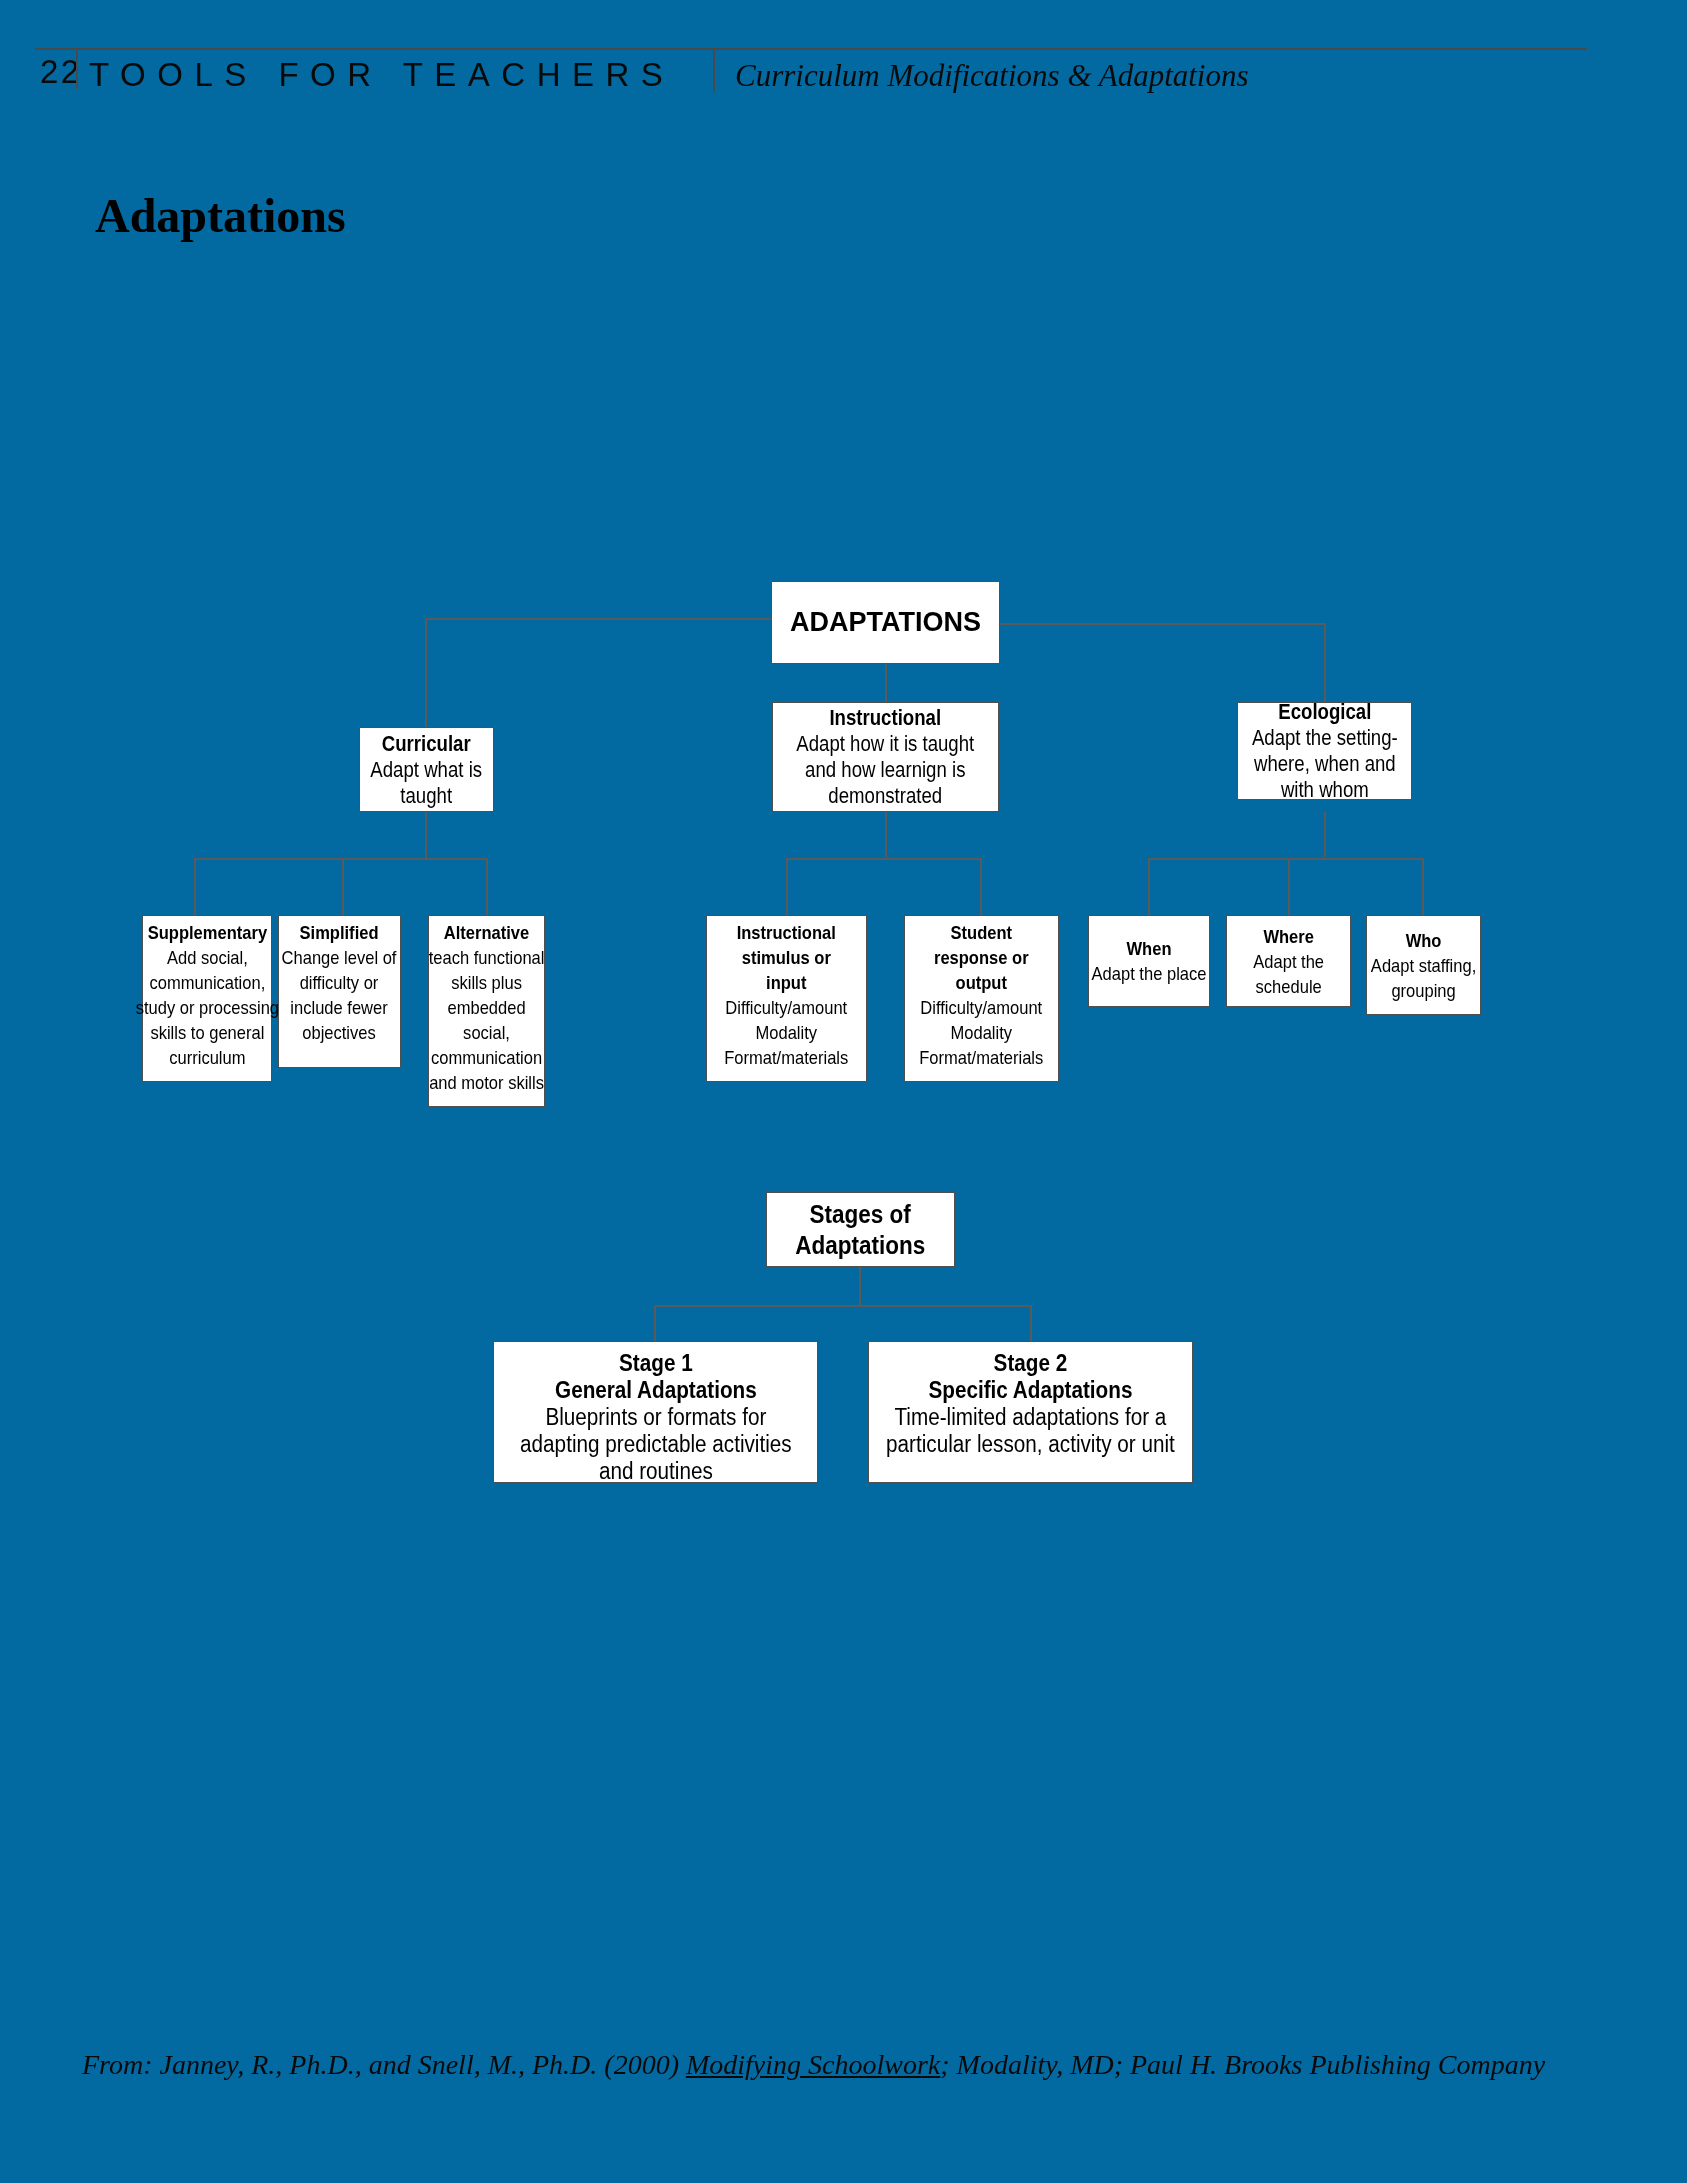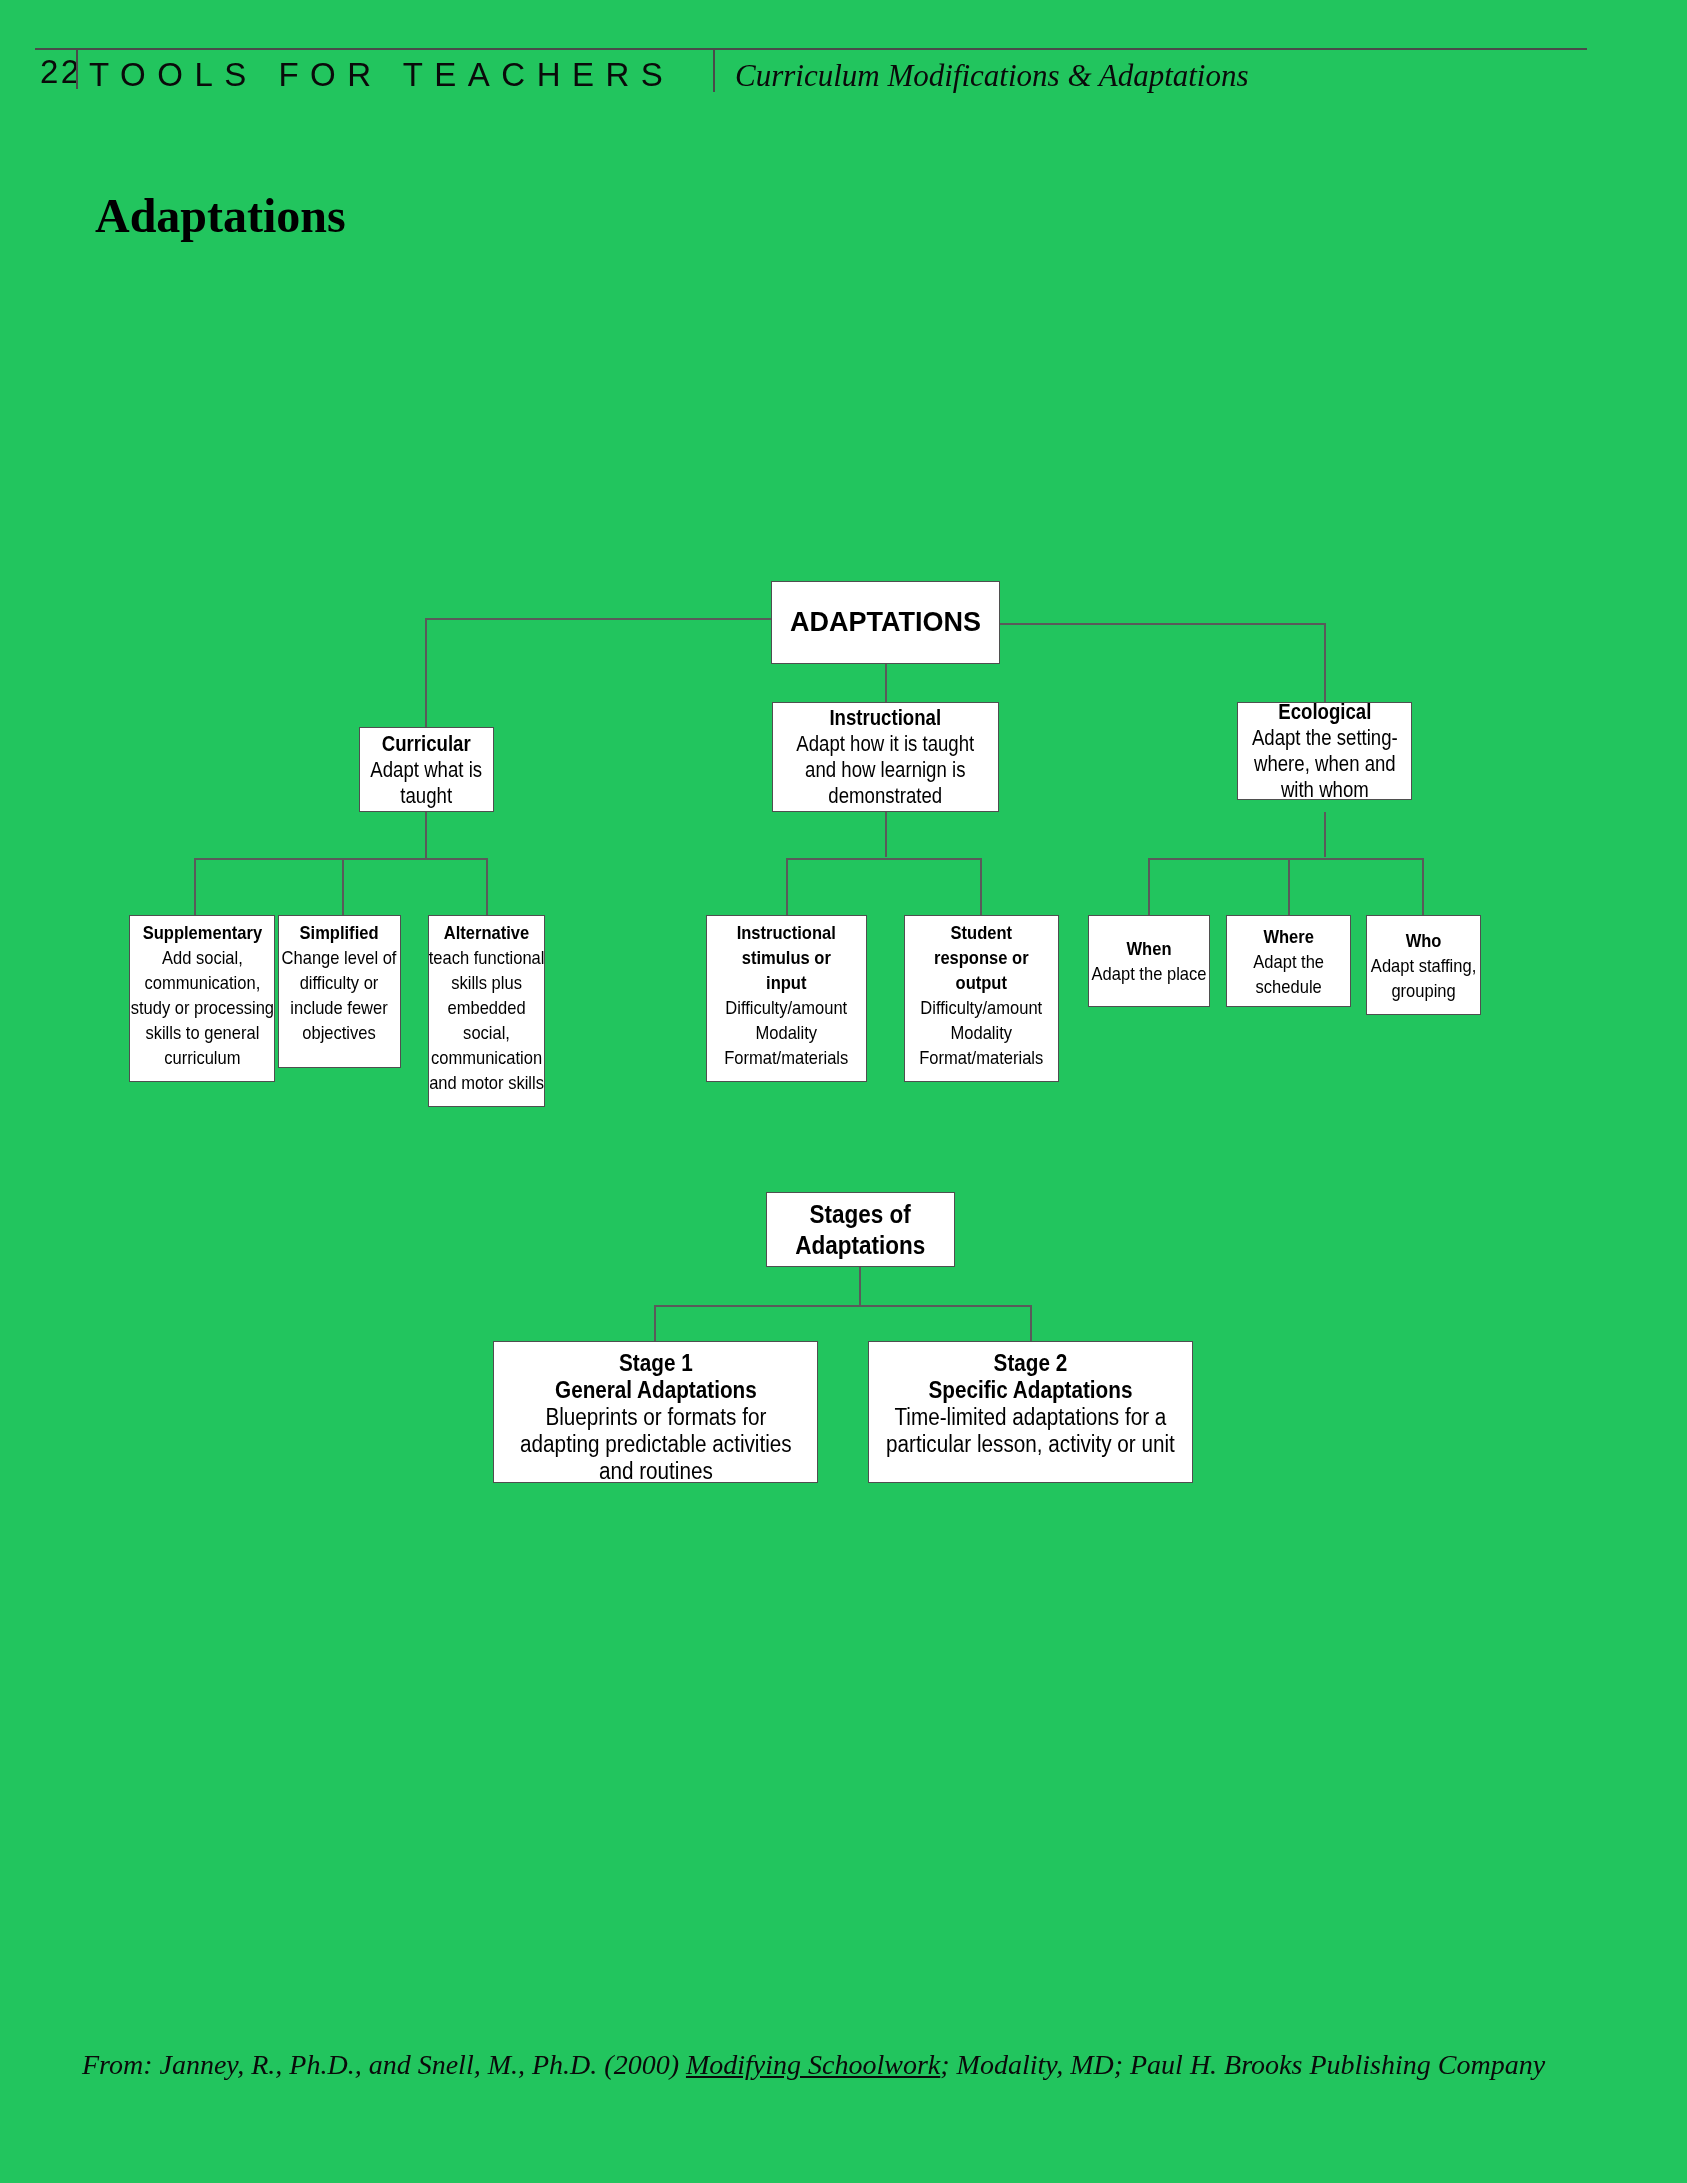--- a/index.html
+++ b/index.html
@@ -1,17 +1,17 @@
 <!DOCTYPE html>
 <html style="font-size:13px"><head>
 <meta charset="utf-8">
 <style>
   html,body { margin:0; padding:0; background:#e8e8e8; }
   .page {
-    position:relative; width:1687px; height:2183px; background:#22c55e;
+    position:relative; width:1687px; height:2183px; background:#0369a1;
     font-family:"Liberation Sans","DejaVu Sans",sans-serif; color:#000;
     overflow:hidden;
   }
   
   .rule { position:absolute; background:#4a4a4a; }
   .hbar { position:absolute; width:1.6px; background:#4a4a4a; }
   .pagenum {
     position:absolute; left:40px; top:53px; font-size:33px; letter-spacing:2.5px; color:#0a0a0a;
   }
   .booktitle {
@@ -110,21 +110,21 @@
 
   <div class="node vc lv2" style="left:1237px; top:702px; width:175px; height:98px;">
     <div class="nc">
       <div class="nt">Ecological</div>
       <div class="nb">Adapt the setting-
 where, when and
 with whom</div>
     </div>
   </div>
 
-  <div class="node vt lv3" style="left:129px; top:915px; width:146px; height:167px;">
+  <div class="node vt lv3" style="left:142px; top:915px; width:130px; height:167px;">
     <div class="nc">
       <div class="nt">Supplementary</div>
       <div class="nb">Add social,
 communication,
 study or processing
 skills to general
 curriculum</div>
     </div>
   </div>
 

